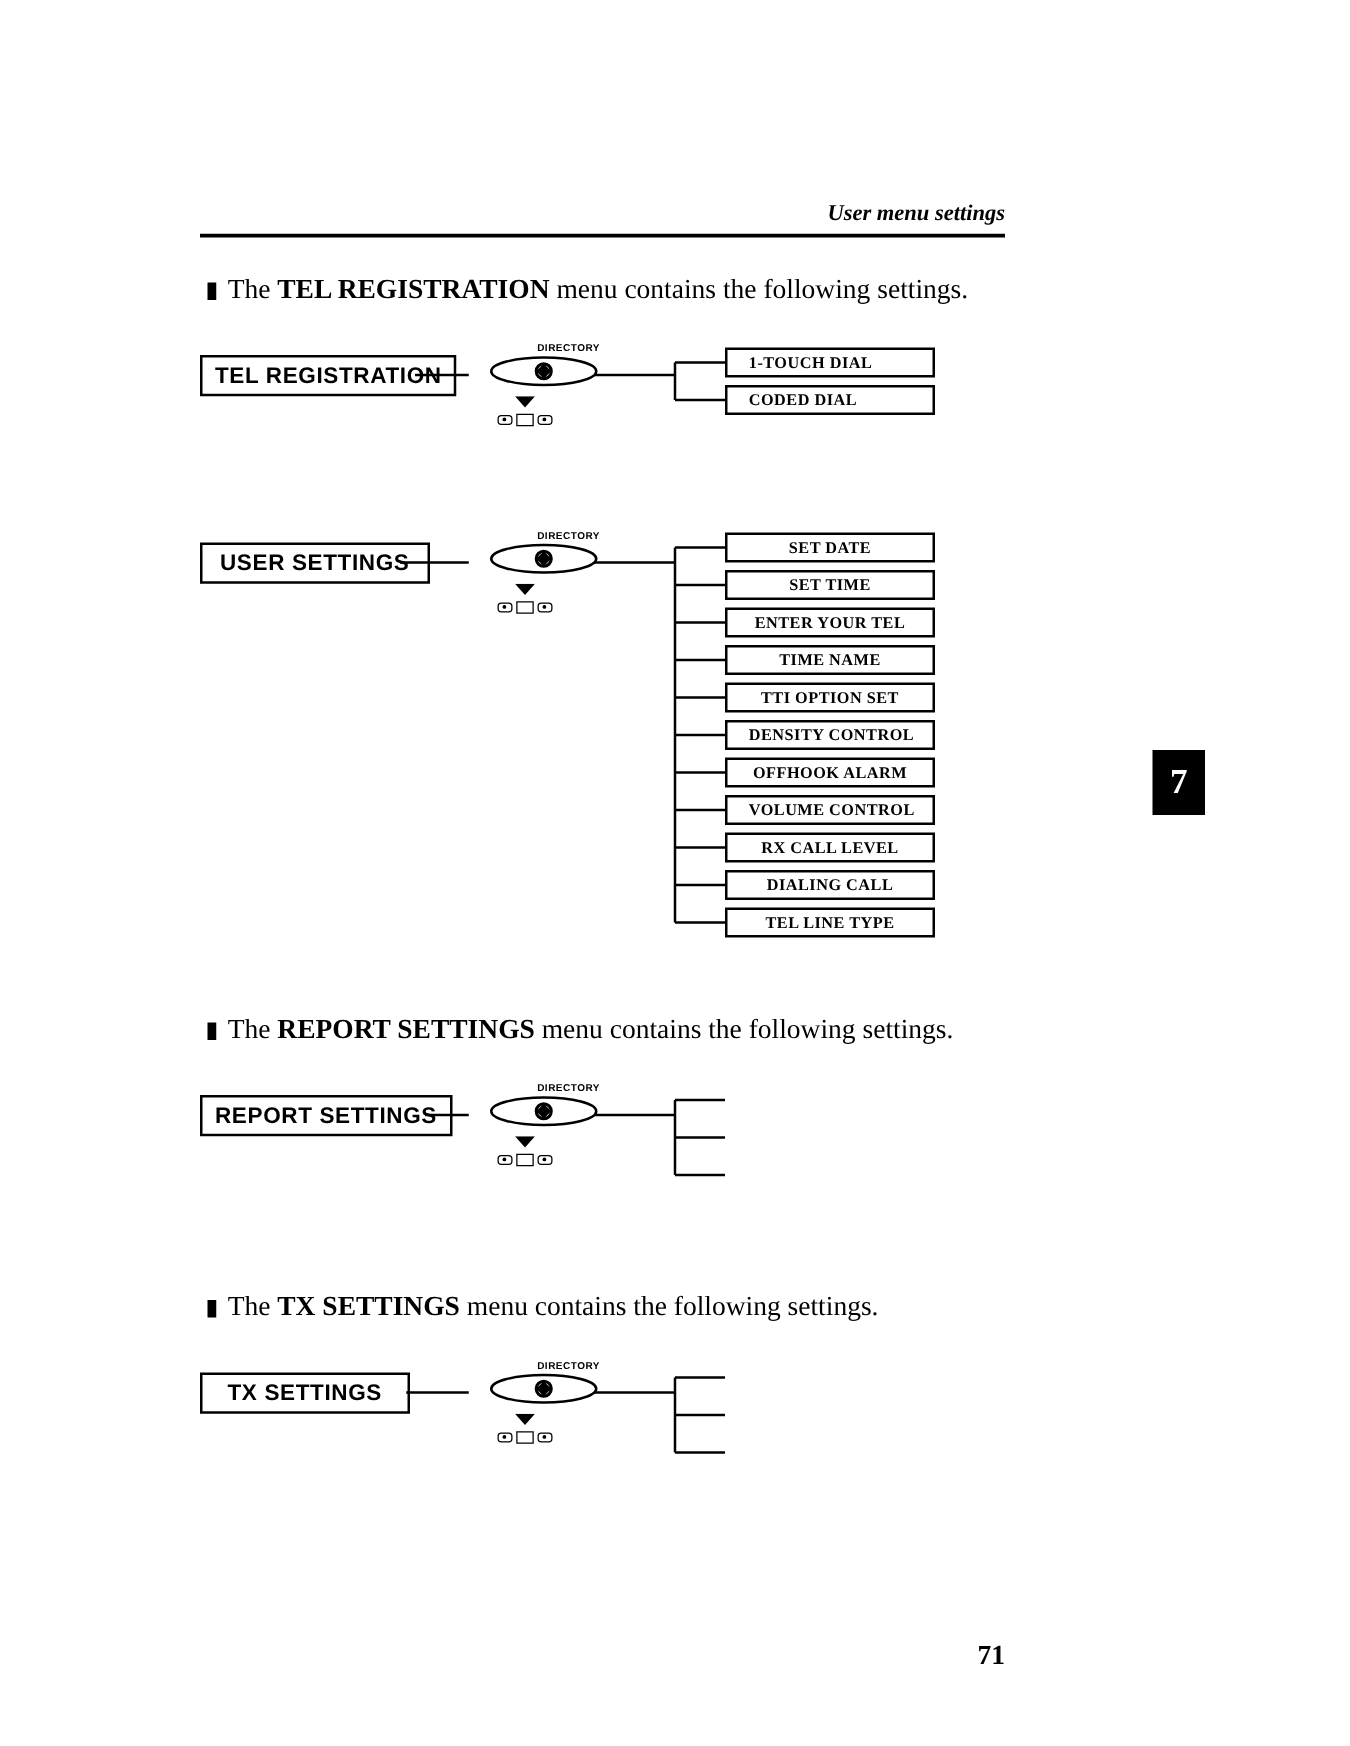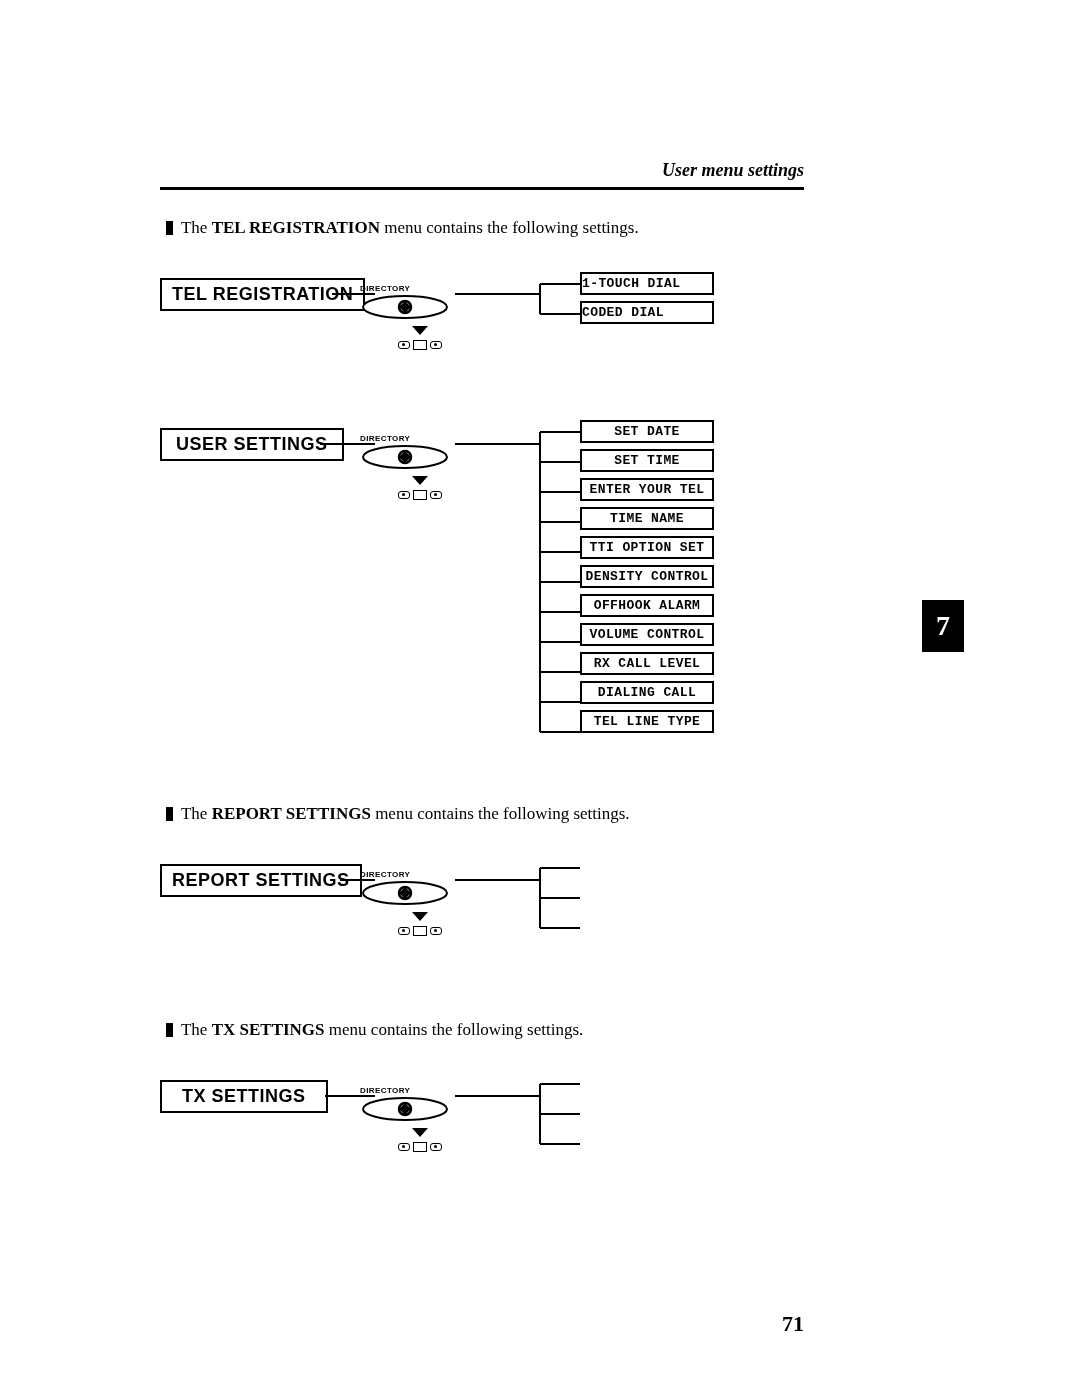--- a/index.html
+++ b/index.html
@@ -23,21 +23,21 @@
     font-weight: bold;
     font-size: 18px;
     margin-bottom: 6px;
   }
   .hr {
     border: 0;
     border-top: 3px solid #000;
     margin: 0 0 28px 0;
   }
   .intro {
-    font-size: 17px;
+    font-size: 22px;
     margin: 0 0 26px 6px;
   }
   .bullet {
     display: inline-block;
     width: 7px;
     height: 14px;
     background: #000;
     vertical-align: -2px;
     margin-right: 4px;
   }
@@ -55,22 +55,21 @@
     letter-spacing: 0.5px;
     padding: 4px 10px;
     font-size: 18px;
     background: #fff;
     white-space: nowrap;
   }
   .nav-block {
     position: absolute;
     width: 120px;
     height: 72px;
-    text-align: left;
-    margin-top: 16px;
+    text-align: right;
   }
   .nav-label-top {
     font-family: Arial, sans-serif;
     font-weight: 900;
     font-size: 8px;
     letter-spacing: 0.4px;
     margin-bottom: 1px;
   }
   .bottom-icons {
     display: flex;
@@ -96,25 +95,25 @@
   }
   .tiny-center {
     width:12px; height:8px;
     border:1px solid #000;
   }
   .opt-group {
     position: absolute;
   }
   .opt-box {
     border: 2px solid #000;
-    font-family: Liberation Mono, monospace;
+    font-family: Liberation Serif, serif;
     font-weight: 700;
     font-size: 13px;
     letter-spacing: 0.4px;
-    padding: 2px 0;
+    padding: 2px 17px;
     margin-bottom: 6px;
     background: #fff;
     white-space: nowrap;
     width: 130px;
   }
   .side-tab {
     position: absolute;
     right: 0;
     top: 600px;
     width: 42px;

